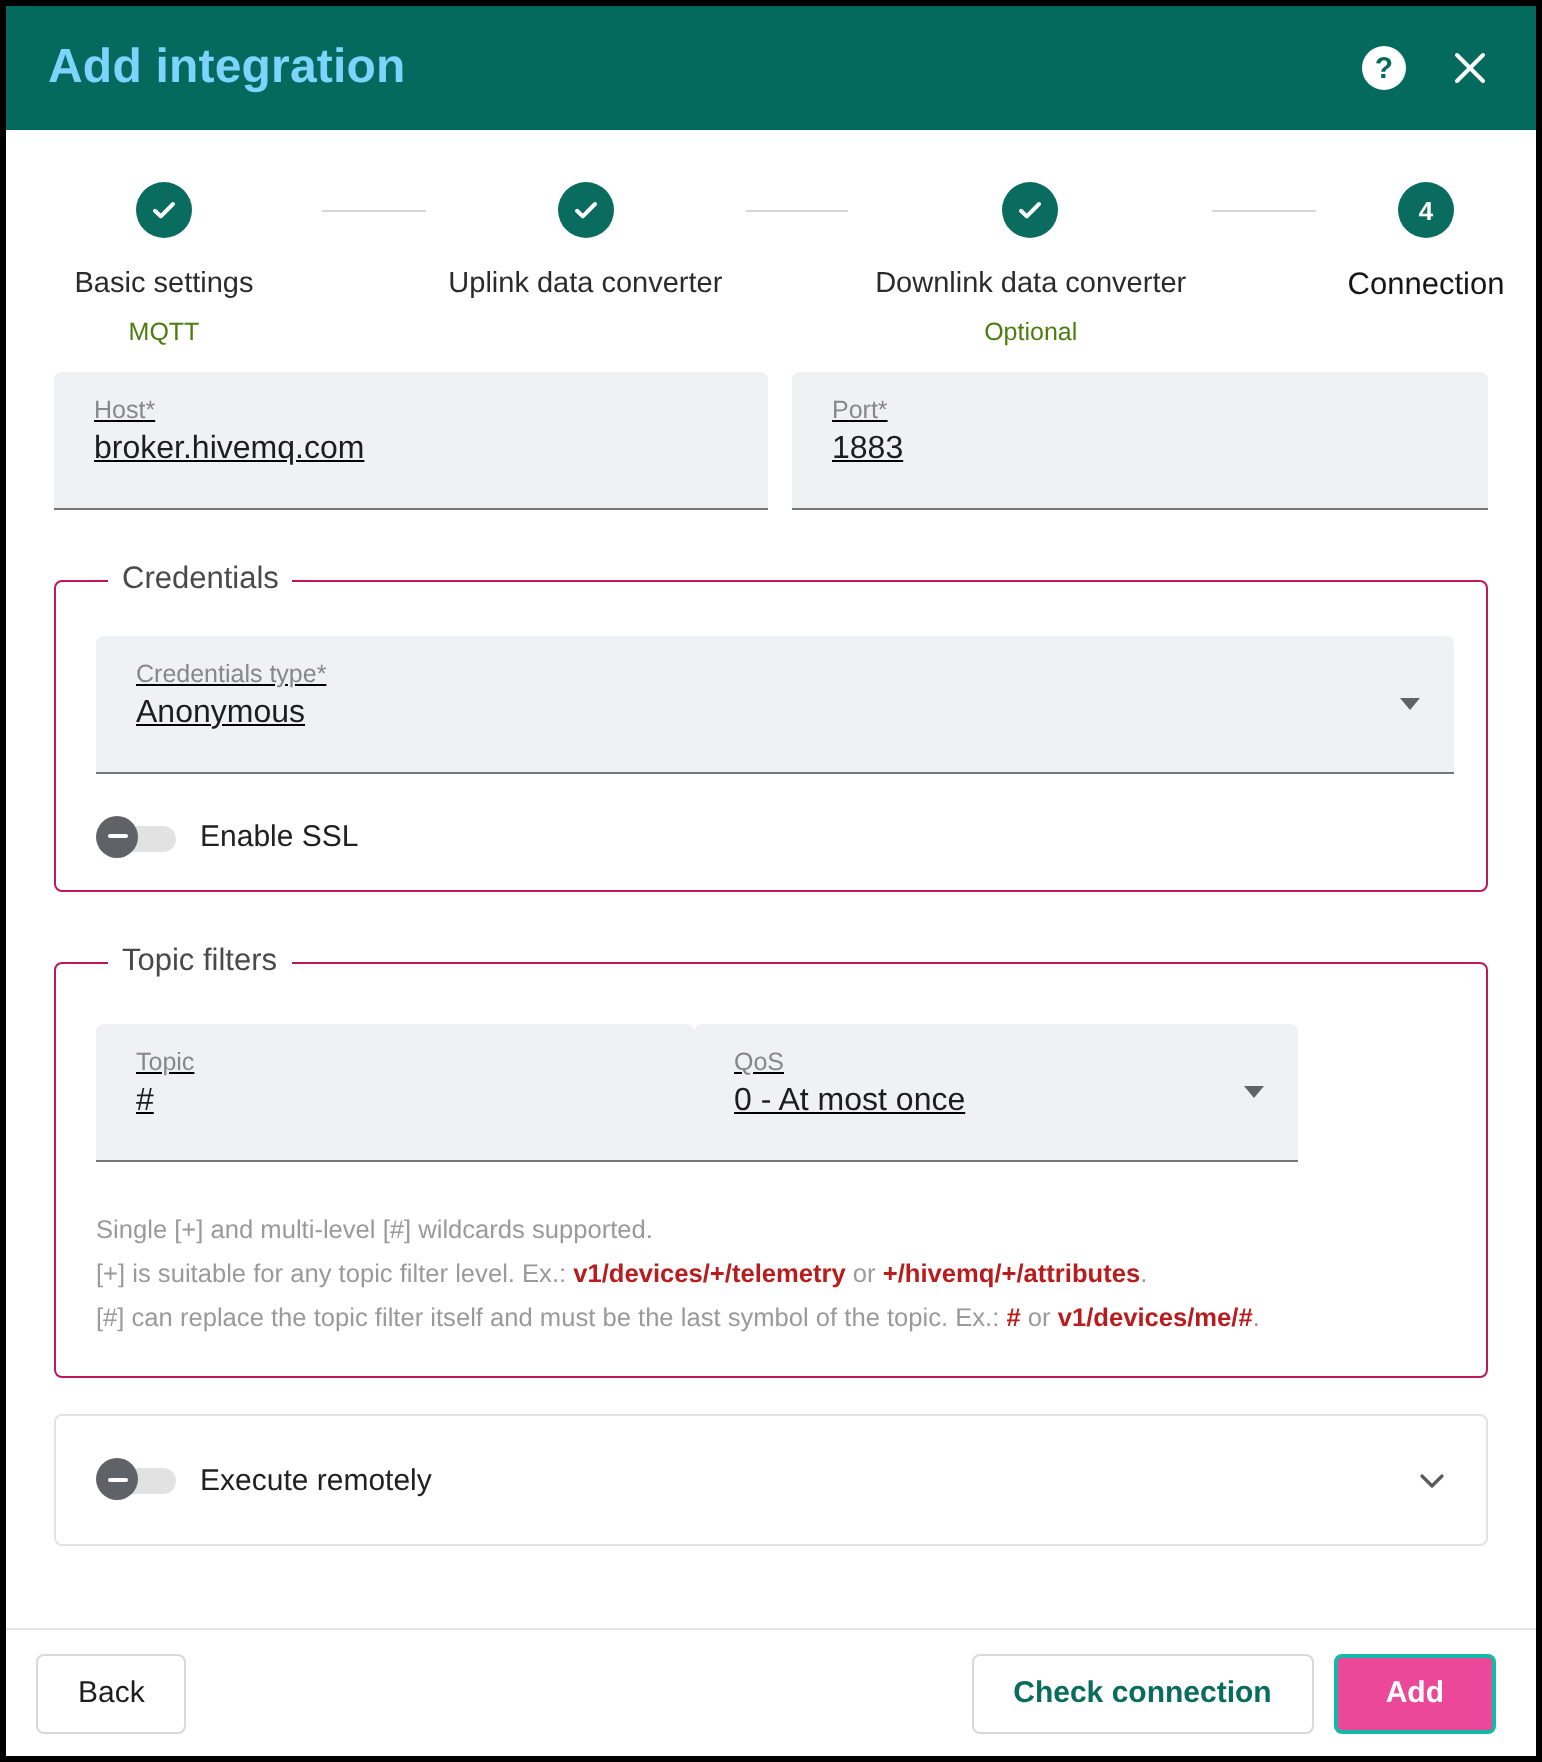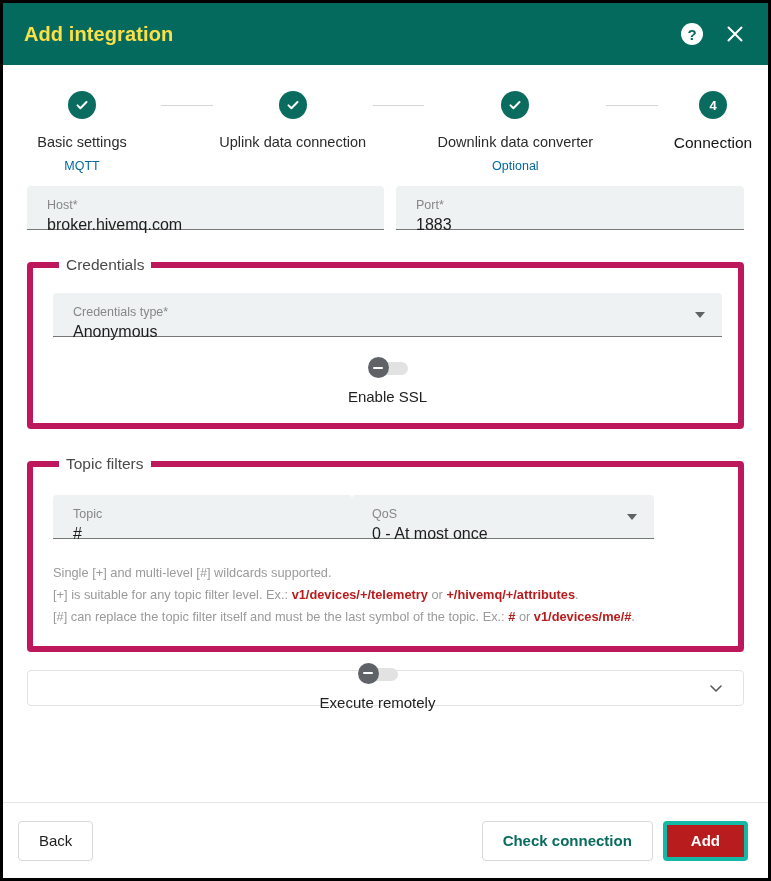--- a/index.html
+++ b/index.html
@@ -28,22 +28,22 @@
   .header {
     height: 62px;
     background: #00695c;
     background: #046a5d;
     display: flex;
     align-items: center;
     padding: 0 22px 0 21px;
     flex: 0 0 auto;
   }
   .header-title {
-    color: #fde047;
-    font-size: 20px;
+    color: #7dd3fc;
+    font-size: 24px;
     font-weight: bold;
     letter-spacing: 0.1px;
     flex: 1 1 auto;
   }
   .header-actions {
     display: flex;
     align-items: center;
     gap: 21px;
   }
   .help-icon {
@@ -104,21 +104,21 @@
   .step-label {
     margin-top: 15px;
     font-size: 14.5px;
     color: #2b2b2b;
     white-space: nowrap;
   }
   .step-label.active { color: #151515; font-size: 15.5px; }
   .step-sub {
     margin-top: 9px;
     font-size: 12.5px;
-    color: #0369a1;
+    color: #4d7c0f;
     white-space: nowrap;
     text-align: right;
   }
   .step-connector {
     flex: 1 1 auto;
     height: 1px;
     background: #d6d6d6;
     margin-top: 14px;
   }
 
@@ -129,21 +129,22 @@
     overflow: hidden;
   }
 
   
   .field {
     position: relative;
     background: #eef2f2;
     border-radius: 4px 4px 0 0;
     border-bottom: 1px solid #777777;
     padding: 11px 14px 8px 20px;
-    height: 44px;
+    height: 69px;
+    text-decoration: underline;
   }
   .field-label {
     font-size: 12.5px;
     color: #878787;
     line-height: 16px;
   }
   .field-value {
     font-size: 16px;
     color: #1d1d1d;
     line-height: 22px;
@@ -164,41 +165,40 @@
   .row-hostport {
     display: flex;
     gap: 12px;
     margin-top: 13px;
   }
   .row-hostport .host { flex: 0 0 357px; }
   .row-hostport .port { flex: 1 1 auto; }
 
   
   fieldset.group {
-    border: 6px solid #be185d;
+    border: 1px solid #be185d;
     border-radius: 4px;
     padding: 10px 16px 18px 20px;
     margin-top: 26px;
   }
   fieldset.group > legend {
     font-size: 15.5px;
     color: #4a4a4a;
     padding: 0 7px;
     margin-left: 6px;
   }
 
   .credentials-select { margin-top: 9px; }
 
   
   .toggle-row {
     display: flex;
     align-items: center;
     margin-top: 23px;
     gap: 12px;
-    flex-direction: column;
   }
   .toggle {
     position: relative;
     width: 40px;
     height: 16px;
     flex: 0 0 auto;
     cursor: pointer;
   }
   .toggle-track {
     position: absolute;
@@ -264,39 +264,39 @@
     font-weight: bold;
     font-family: "Liberation Sans", sans-serif;
     cursor: pointer;
   }
 
   
   .exec-panel {
     margin-top: 18px;
     border: 1px solid #e3e3e3;
     border-radius: 4px;
-    height: 36px;
+    height: 66px;
     display: flex;
     align-items: center;
     padding: 0 18px 0 20px;
     cursor: pointer;
     text-align: right;
   }
   .exec-panel .toggle-row { margin-top: 0; flex: 1 1 auto; }
   .chevron {
     width: 18px; height: 18px;
     display: flex; align-items: center; justify-content: center;
   }
   .chevron svg { display: block; }
 
   
   .footer {
     flex: 0 0 auto;
     border-top: 1px solid #e6e6e6;
-    height: 76px;
+    height: 64px;
     display: flex;
     align-items: center;
     padding: 0 20px 0 15px;
     gap: 10px;
   }
   .btn {
     font-family: "Liberation Sans", sans-serif;
     font-size: 15px;
     border-radius: 4px;
     cursor: pointer;
@@ -311,22 +311,22 @@
   .spacer { flex: 1 1 auto; }
   .btn-check {
     background: #ffffff;
     border: 1px solid #d9d9d9;
     color: #0a6c5e;
     font-weight: bold;
     padding: 0 20px;
     text-align: right;
   }
   .btn-add {
-    background: #b91c1c;
-    border: 4px solid #14b8a6;
+    background: #ec4899;
+    border: 2px solid #14b8a6;
     color: #ffffff;
     font-weight: bold;
     padding: 0 24px;
   }
 </style>
 </head>
 <body>
 
 <div class="dialog">
 
@@ -356,21 +356,21 @@
       </div>
 
       <div class="step-connector"></div>
 
       <div class="step" style="width:160px">
         <div class="step-circle">
           <svg width="16" height="16" viewBox="0 0 16 16" aria-hidden="true">
             <path d="M3.5 8.4 L6.4 11.2 L12.5 5" stroke="#ffffff" stroke-width="2" fill="none" stroke-linecap="round" stroke-linejoin="round"></path>
           </svg>
         </div>
-        <div class="step-label">Uplink data connection</div>
+        <div class="step-label">Uplink data converter</div>
         <div class="step-sub"></div>
       </div>
 
       <div class="step-connector"></div>
 
       <div class="step" style="width:182px">
         <div class="step-circle">
           <svg width="16" height="16" viewBox="0 0 16 16" aria-hidden="true">
             <path d="M3.5 8.4 L6.4 11.2 L12.5 5" stroke="#ffffff" stroke-width="2" fill="none" stroke-linecap="round" stroke-linejoin="round"></path>
           </svg>

